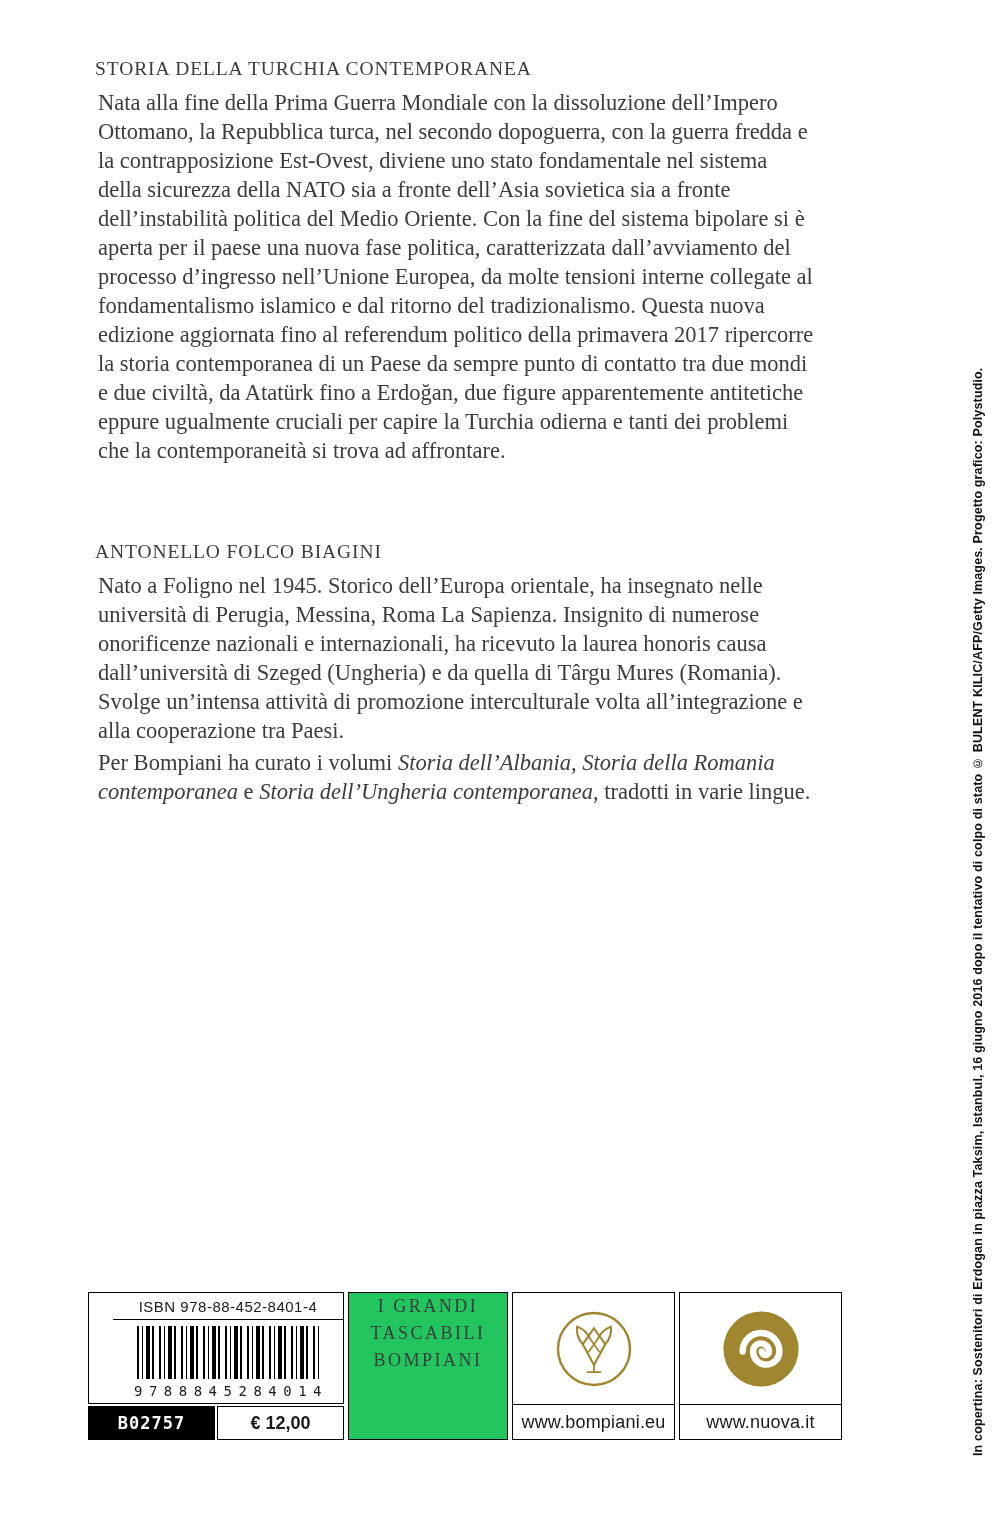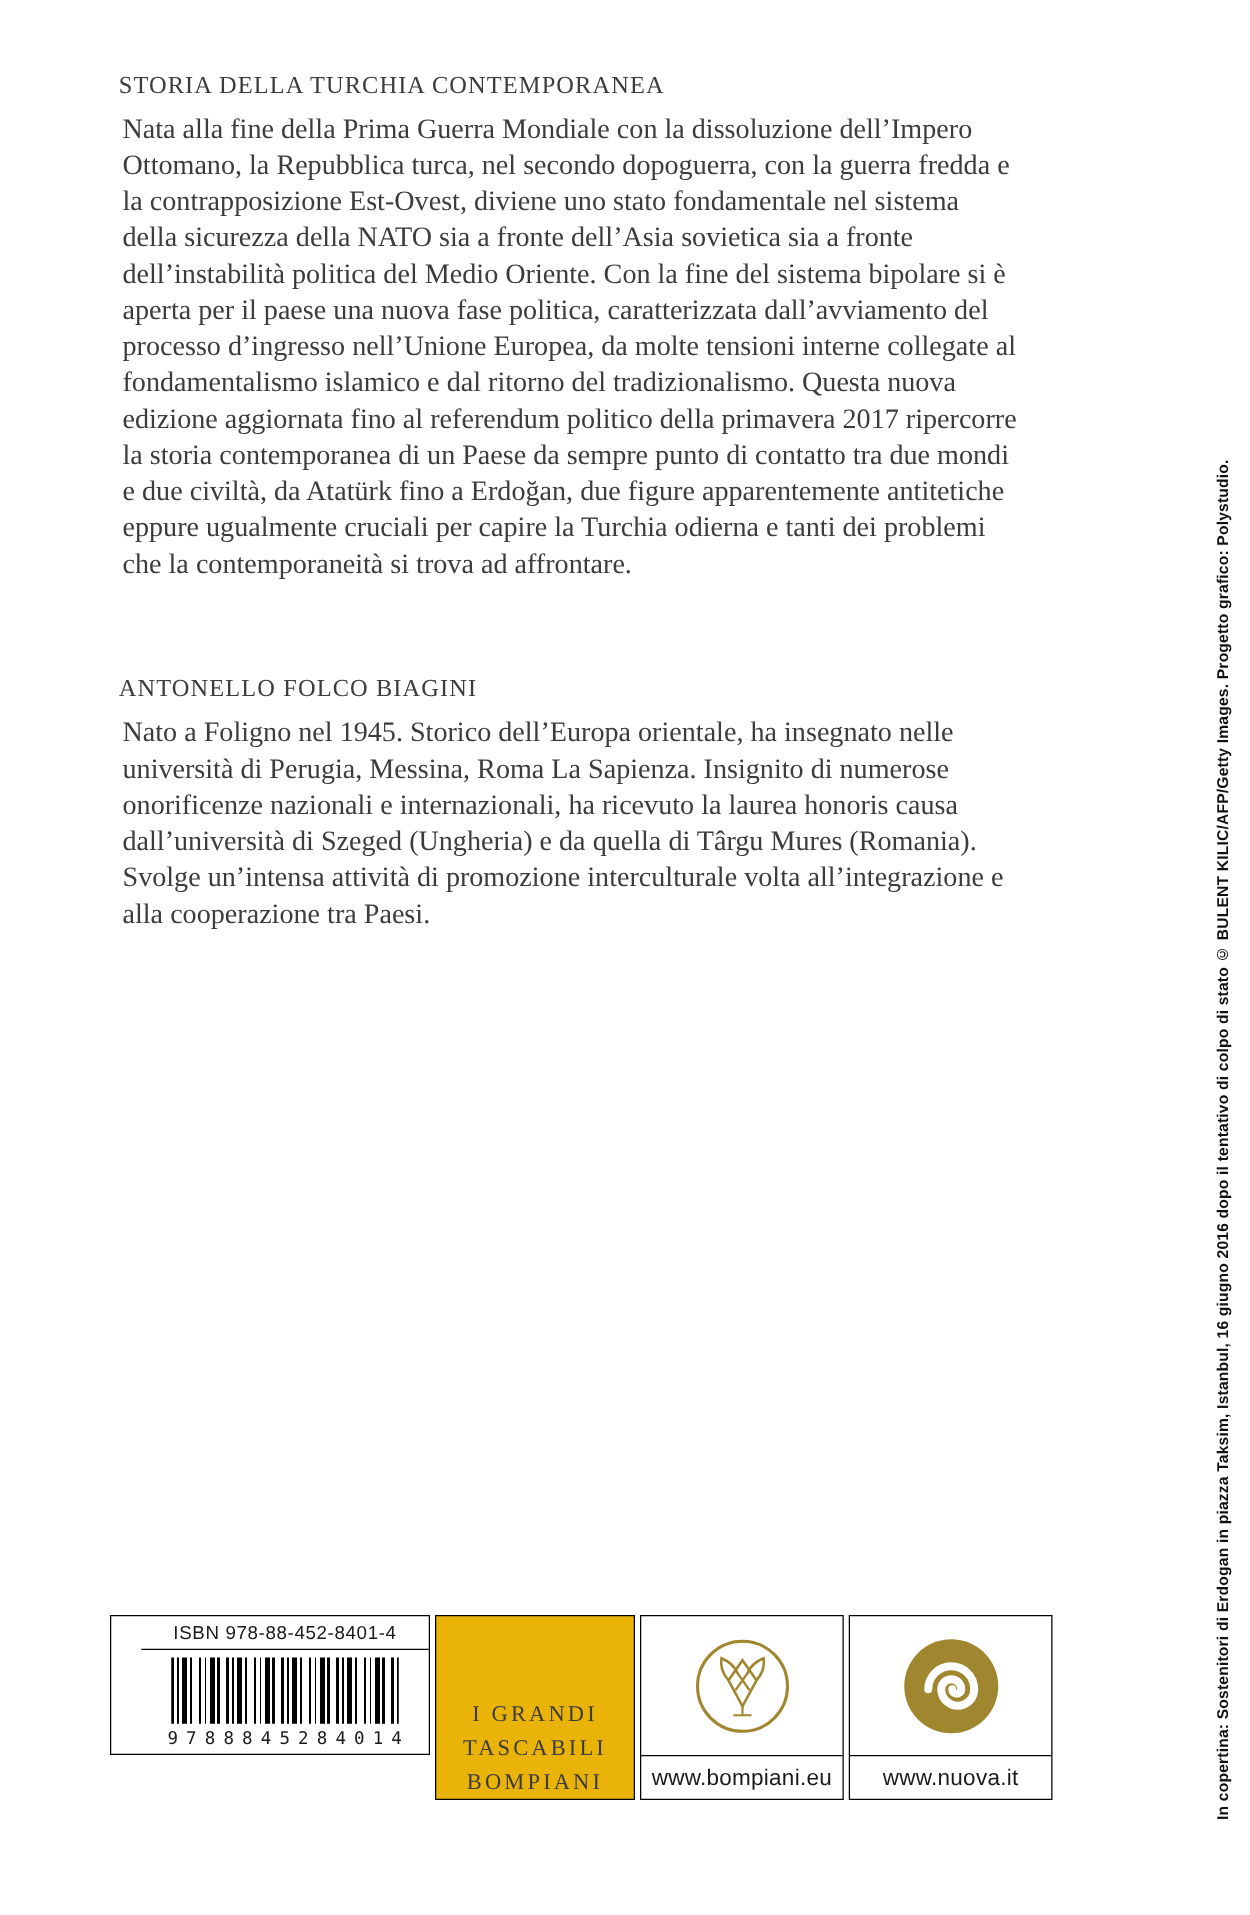--- a/index.html
+++ b/index.html
@@ -108,27 +108,27 @@
     box-sizing: border-box;
     display: flex; align-items: center; justify-content: center;
     font-weight: 700;
     font-size: 18px;
   }
   .col-series {
     width: 160px;
     border: 1.5px solid #000;
     box-sizing: border-box;
     display: flex; flex-direction: column;
-    align-items: center; justify-content: flex-end;
+    align-items: center; justify-content: flex-start;
     font-family: "Liberation Serif", serif;
     font-size: 18px;
     letter-spacing: 2.5px;
     line-height: 27px;
     color: #3c3c3c;
-    background: #eab308;
+    background: #22c55e;
   }
   .col-logo {
     width: 163px;
     border: 1.5px solid #000;
     box-sizing: border-box;
     display: flex; flex-direction: column;
     background: #fff;
   }
   .logo-area { flex: 1; display: flex; align-items: center; justify-content: center; }
   .url-bar {
@@ -143,32 +143,37 @@
 </head>
 <body>
 
 <div class="text-col">
   <h1 class="caps-heading">STORIA DELLA TURCHIA CONTEMPORANEA</h1>
   <p class="body-par">Nata alla fine della Prima Guerra Mondiale con la dissoluzione dell’Impero Ottomano, la Repubblica turca, nel secondo dopoguerra, con la guerra fredda e la contrapposizione Est-Ovest, diviene uno stato fondamentale nel sistema della sicurezza della NATO sia a fronte dell’Asia sovietica sia a fronte dell’instabilità politica del Medio Oriente. Con la fine del sistema bipolare si è aperta per il paese una nuova fase politica, caratterizzata dall’avviamento del processo d’ingresso nell’Unione Europea, da molte tensioni interne collegate al fondamentalismo islamico e dal ritorno del tradizionalismo. Questa nuova edizione aggiornata fino al referendum politico della primavera 2017 ripercorre la storia contemporanea di un Paese da sempre punto di contatto tra due mondi e due civiltà, da Atatürk fino a Erdoğan, due figure apparentemente antitetiche eppure ugualmente cruciali per capire la Turchia odierna e tanti dei problemi che la contemporaneità si trova ad affrontare.</p>
 
   <div class="author-block">
     <h2 class="caps-heading">ANTONELLO FOLCO BIAGINI</h2>
     <p class="body-par">Nato a Foligno nel 1945. Storico dell’Europa orientale, ha insegnato nelle università di Perugia, Messina, Roma La Sapienza. Insignito di numerose onorificenze nazionali e internazionali, ha ricevuto la laurea honoris causa dall’università di Szeged (Ungheria) e da quella di Târgu Mures (Romania). Svolge un’intensa attività di promozione interculturale volta all’integrazione e alla cooperazione tra Paesi.</p>
+    <p class="body-par"><span>Per Bompiani ha curato i volumi </span><em>Storia dell’Albania, Storia della Romania contemporanea</em><span> e </span><em>Storia dell’Ungheria contemporanea</em><span>, tradotti in varie lingue.</span></p>
   </div>
 </div>
 
 <div class="spine-note">In copertina: Sostenitori di Erdogan in piazza Taksim, Istanbul, 16 giugno 2016 dopo il tentativo di colpo di stato © BULENT KILIC/AFP/Getty Images. Progetto grafico: Polystudio.</div>
 
 <div class="footer">
 
   <div class="col-isbn">
     <div class="isbn-box">
       <div class="isbn-label">ISBN 978-88-452-8401-4</div>
       <div class="barcode"></div>
       <div class="barcode-digits">9788845284014</div>
+    </div>
+    <div class="price-row">
+      <div class="code-box">B02757</div>
+      <div class="price-box">€ 12,00</div>
     </div>
   </div>
 
   <div class="col-series">
     <div>I GRANDI</div>
     <div>TASCABILI</div>
     <div>BOMPIANI</div>
   </div>
 
   <div class="col-logo">

